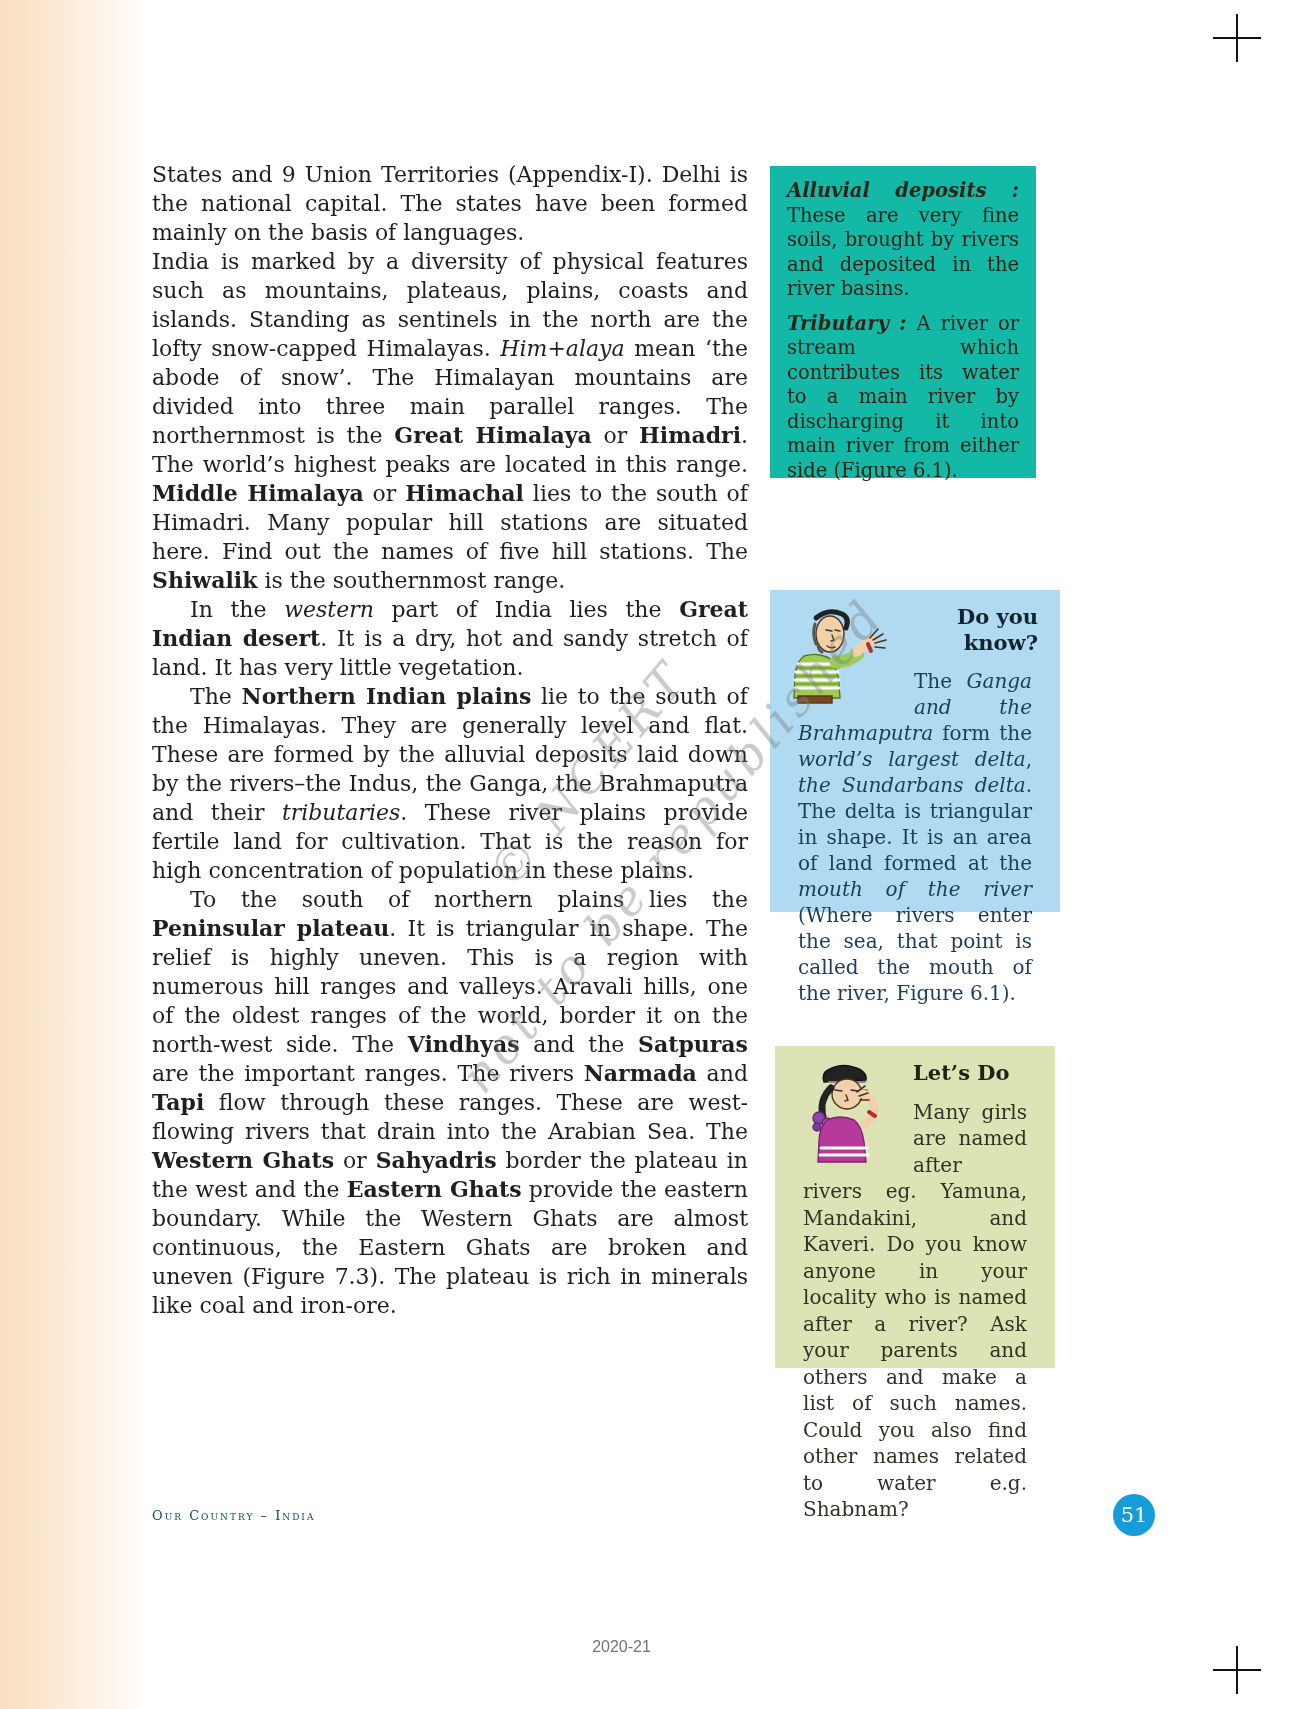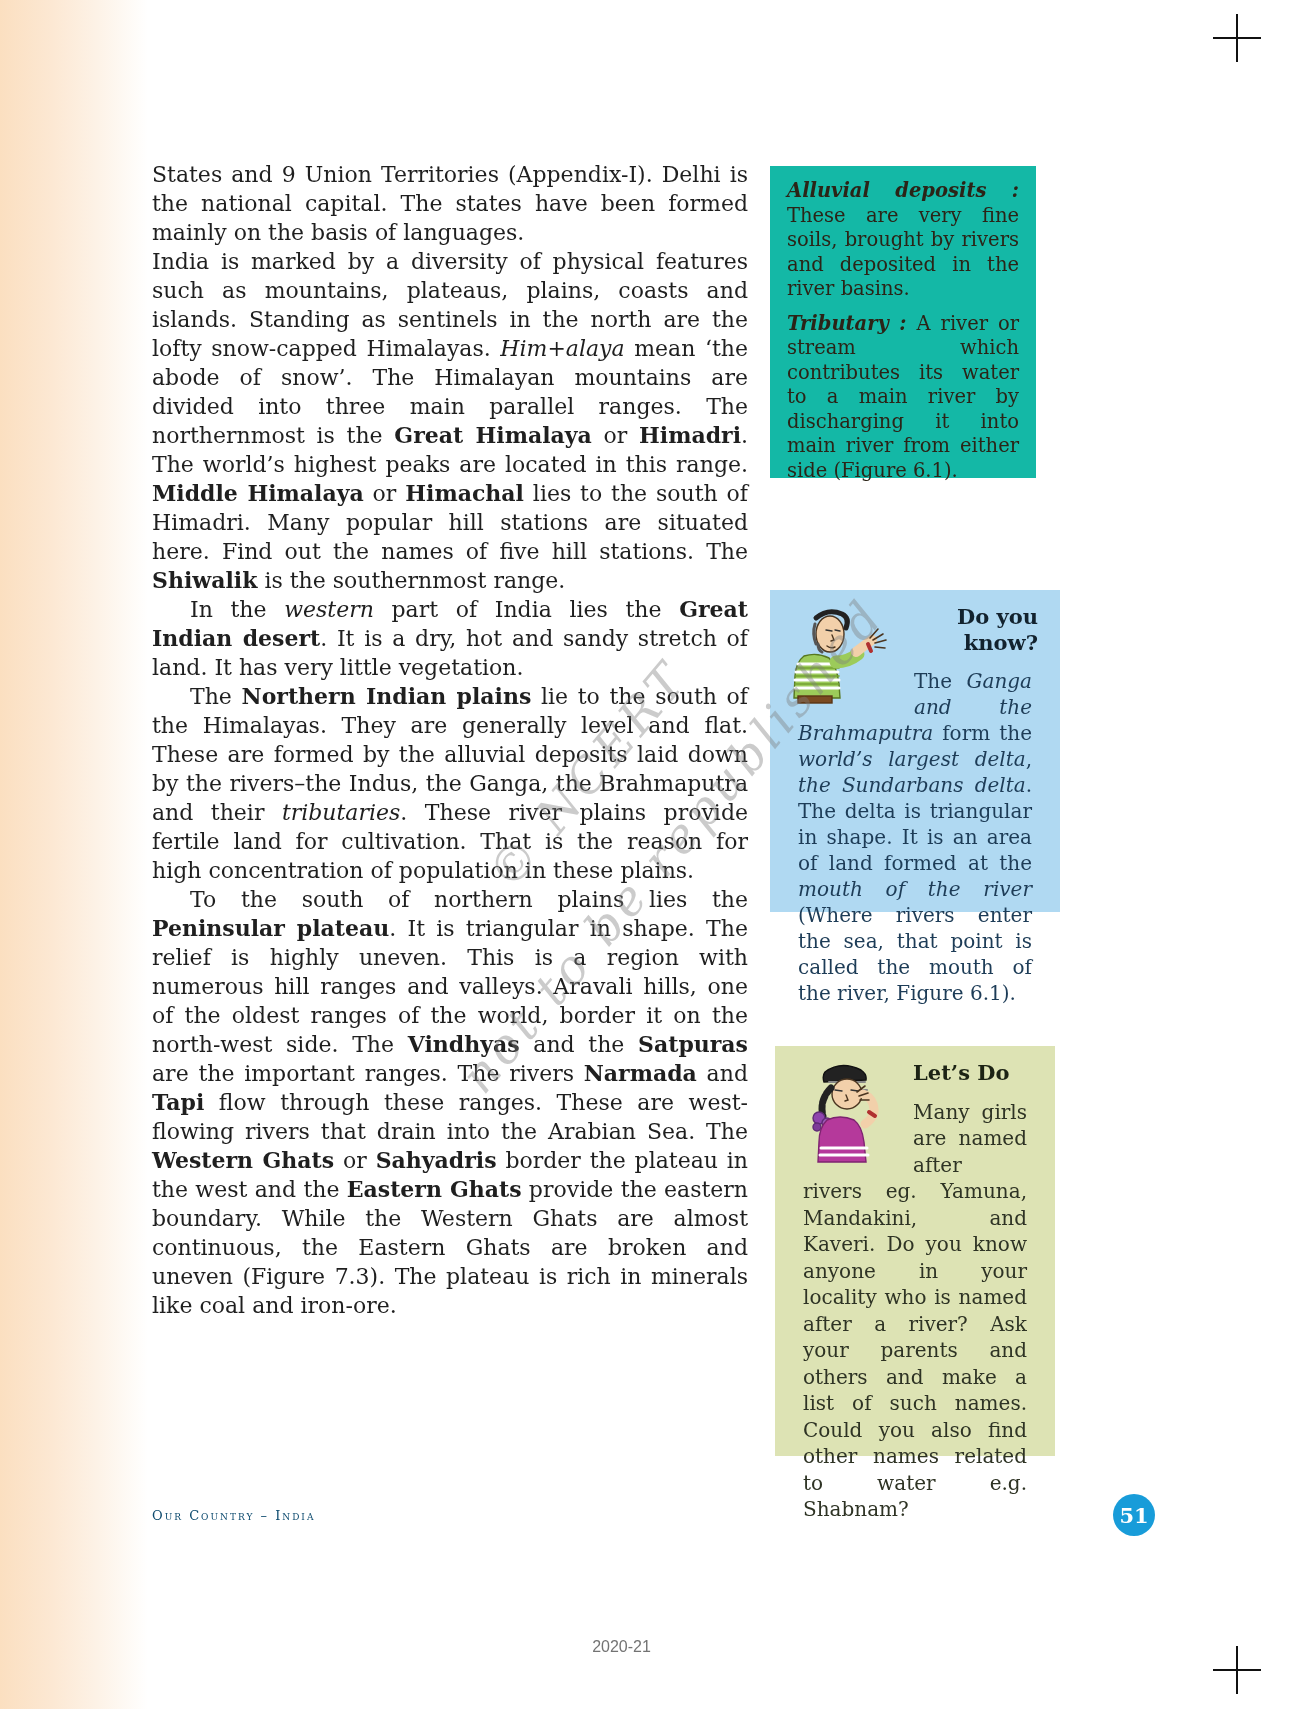--- a/index.html
+++ b/index.html
@@ -64,21 +64,21 @@
   }
   .box-yellow p{margin:0 0 10px 0;}
   .def-term{font-weight:bold;font-style:italic;}
   .box-blue{
     left:770px;top:590px;width:290px;height:322px;
     background:#b0d9f2;
     padding:14px 16px;
     font-size:20px;line-height:26px;color:#1d3c57;
   }
   .box-green{
-    left:775px;top:1046px;width:280px;height:410px;
+    left:775px;top:1046px;width:280px;height:322px;
     background:#dde3b4;
     padding:14px 16px;
     font-size:20px;line-height:26.5px;color:#2e3324;
   }
   .box-title{
     margin:0 6px 2px 0;
     font-weight:bold;font-size:21px;color:#12222e;
     text-align:right;
   }
   .box-green .box-title{color:#1c2314;text-align:left;padding-left:24px;}
@@ -87,21 +87,21 @@
 
   
   .footer-left{
     position:absolute;left:152px;top:1508px;z-index:2;
     font-variant:small-caps;font-weight:500;
     font-size:13px;letter-spacing:2px;color:#0c4a6e;
   }
   .page-badge{
     position:absolute;left:1113px;top:1494px;width:42px;height:42px;z-index:2;
     background:#189cd9;border-radius:50%;
-    color:#ffffff;font-weight:bold;font-size:21px;
+    color:#ffffff;font-weight:normal;font-size:21px;
     display:flex;align-items:center;justify-content:center;
   }
   .year{
     position:absolute;left:0;top:1638px;width:1243px;z-index:2;
     text-align:center;
     font-family:"Liberation Sans","DejaVu Sans",sans-serif;
     font-size:16px;color:#737373;
   }
   i{font-style:italic;} b{font-weight:bold;}
 </style>

